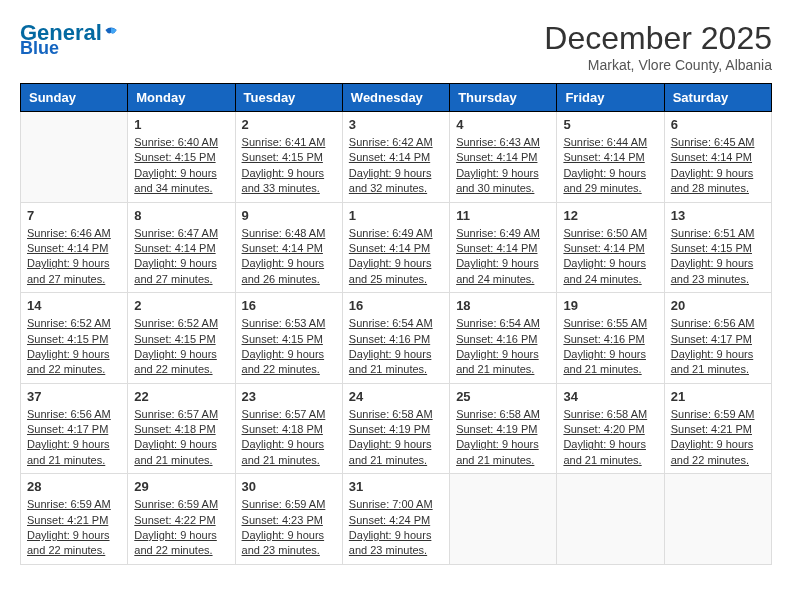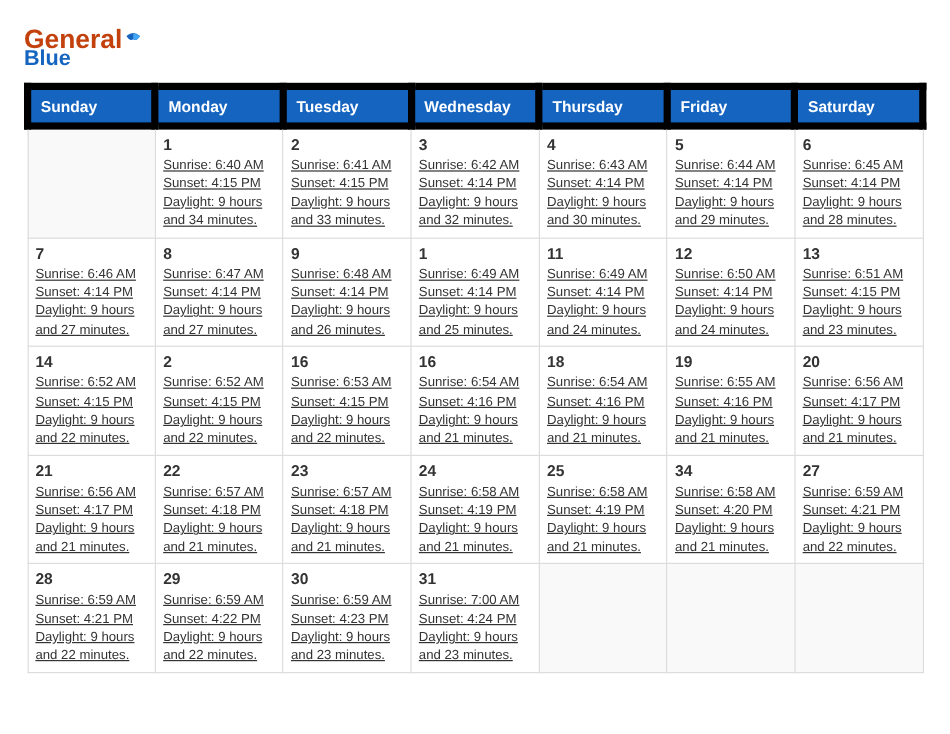--- a/index.html
+++ b/index.html
@@ -21,21 +21,21 @@
       flex-direction: column;
       align-items: flex-start;
     }
     .logo-text {
       display: flex;
       align-items: center;
       font-size: 22px;
       font-weight: bold;
       color: #333;
     }
-    .logo-general { color: #c2410c; }
+    .logo-general { color: #0369a1; }
     .logo-blue { color: #1565c0; }
     .logo-icon {
       width: 14px;
       height: 14px;
       margin-left: 2px;
       position: relative;
       top: -3px;
     }
     .title-section {
       text-align: right;
@@ -53,21 +53,21 @@
       width: 100%;
       border-collapse: collapse;
       border: 1px solid #ccc;
     }
     .calendar th {
       background-color: #1565c0;
       color: #fff;
       text-align: left;
       padding: 6px 8px;
       font-size: 13px;
-      border: 6px solid #000000;
+      border: 1px solid #000000;
     }
     .calendar td {
       vertical-align: top;
       padding: 5px 6px;
       font-size: 11px;
       color: #333;
       border: 1px solid #ddd;
       width: 107px;
       min-height: 80px;
     }
@@ -93,20 +93,24 @@
     <div class="logo-text">
       <span class="logo-general">General</span>
       <svg class="logo-icon" viewBox="0 0 20 14" fill="none">
         <path d="M2 7 Q10 0 18 7 Q14 14 10 11 Q6 14 2 7Z" fill="#1565c0"></path>
         <path d="M10 4 Q15 4 18 7 Q14 14 10 11Z" fill="#42a5f5"></path>
       </svg>
       <br>
     </div>
     <span class="logo-blue" style="font-size:18px;font-weight:bold;color:#1565c0;margin-top:-8px;display:block;">Blue</span>
   </div>
+  <div class="title-section">
+    <div class="month-title">December 2025</div>
+    <div class="subtitle">Markat, Vlore County, Albania</div>
+  </div>
 </div>
 
 <table class="calendar">
   <thead>
     <tr>
     <th>Sunday</th>
         <th>Monday</th>
         <th>Tuesday</th>
         <th>Wednesday</th>
         <th>Thursday</th>
@@ -197,21 +201,21 @@
           <span class="day-num">19</span>
           <div class="cell-content">Sunrise: 6:55 AM<br>Sunset: 4:16 PM<br>Daylight: 9 hours and 21 minutes.</div>
         </td>
         <td>
           <span class="day-num">20</span>
           <div class="cell-content">Sunrise: 6:56 AM<br>Sunset: 4:17 PM<br>Daylight: 9 hours and 21 minutes.</div>
         </td>
       </tr>
       <tr>
         <td>
-          <span class="day-num">21</span>
+          <span class="day-num">37</span>
           <div class="cell-content">Sunrise: 6:56 AM<br>Sunset: 4:17 PM<br>Daylight: 9 hours and 21 minutes.</div>
         </td>
         <td>
           <span class="day-num">22</span>
           <div class="cell-content">Sunrise: 6:57 AM<br>Sunset: 4:18 PM<br>Daylight: 9 hours and 21 minutes.</div>
         </td>
         <td>
           <span class="day-num">23</span>
           <div class="cell-content">Sunrise: 6:57 AM<br>Sunset: 4:18 PM<br>Daylight: 9 hours and 21 minutes.</div>
         </td>
@@ -221,21 +225,21 @@
         </td>
         <td>
           <span class="day-num">25</span>
           <div class="cell-content">Sunrise: 6:58 AM<br>Sunset: 4:19 PM<br>Daylight: 9 hours and 21 minutes.</div>
         </td>
         <td>
           <span class="day-num">34</span>
           <div class="cell-content">Sunrise: 6:58 AM<br>Sunset: 4:20 PM<br>Daylight: 9 hours and 21 minutes.</div>
         </td>
         <td>
-          <span class="day-num">27</span>
+          <span class="day-num">21</span>
           <div class="cell-content">Sunrise: 6:59 AM<br>Sunset: 4:21 PM<br>Daylight: 9 hours and 22 minutes.</div>
         </td>
       </tr>
       <tr>
         <td>
           <span class="day-num">28</span>
           <div class="cell-content">Sunrise: 6:59 AM<br>Sunset: 4:21 PM<br>Daylight: 9 hours and 22 minutes.</div>
         </td>
         <td>
           <span class="day-num">29</span>

